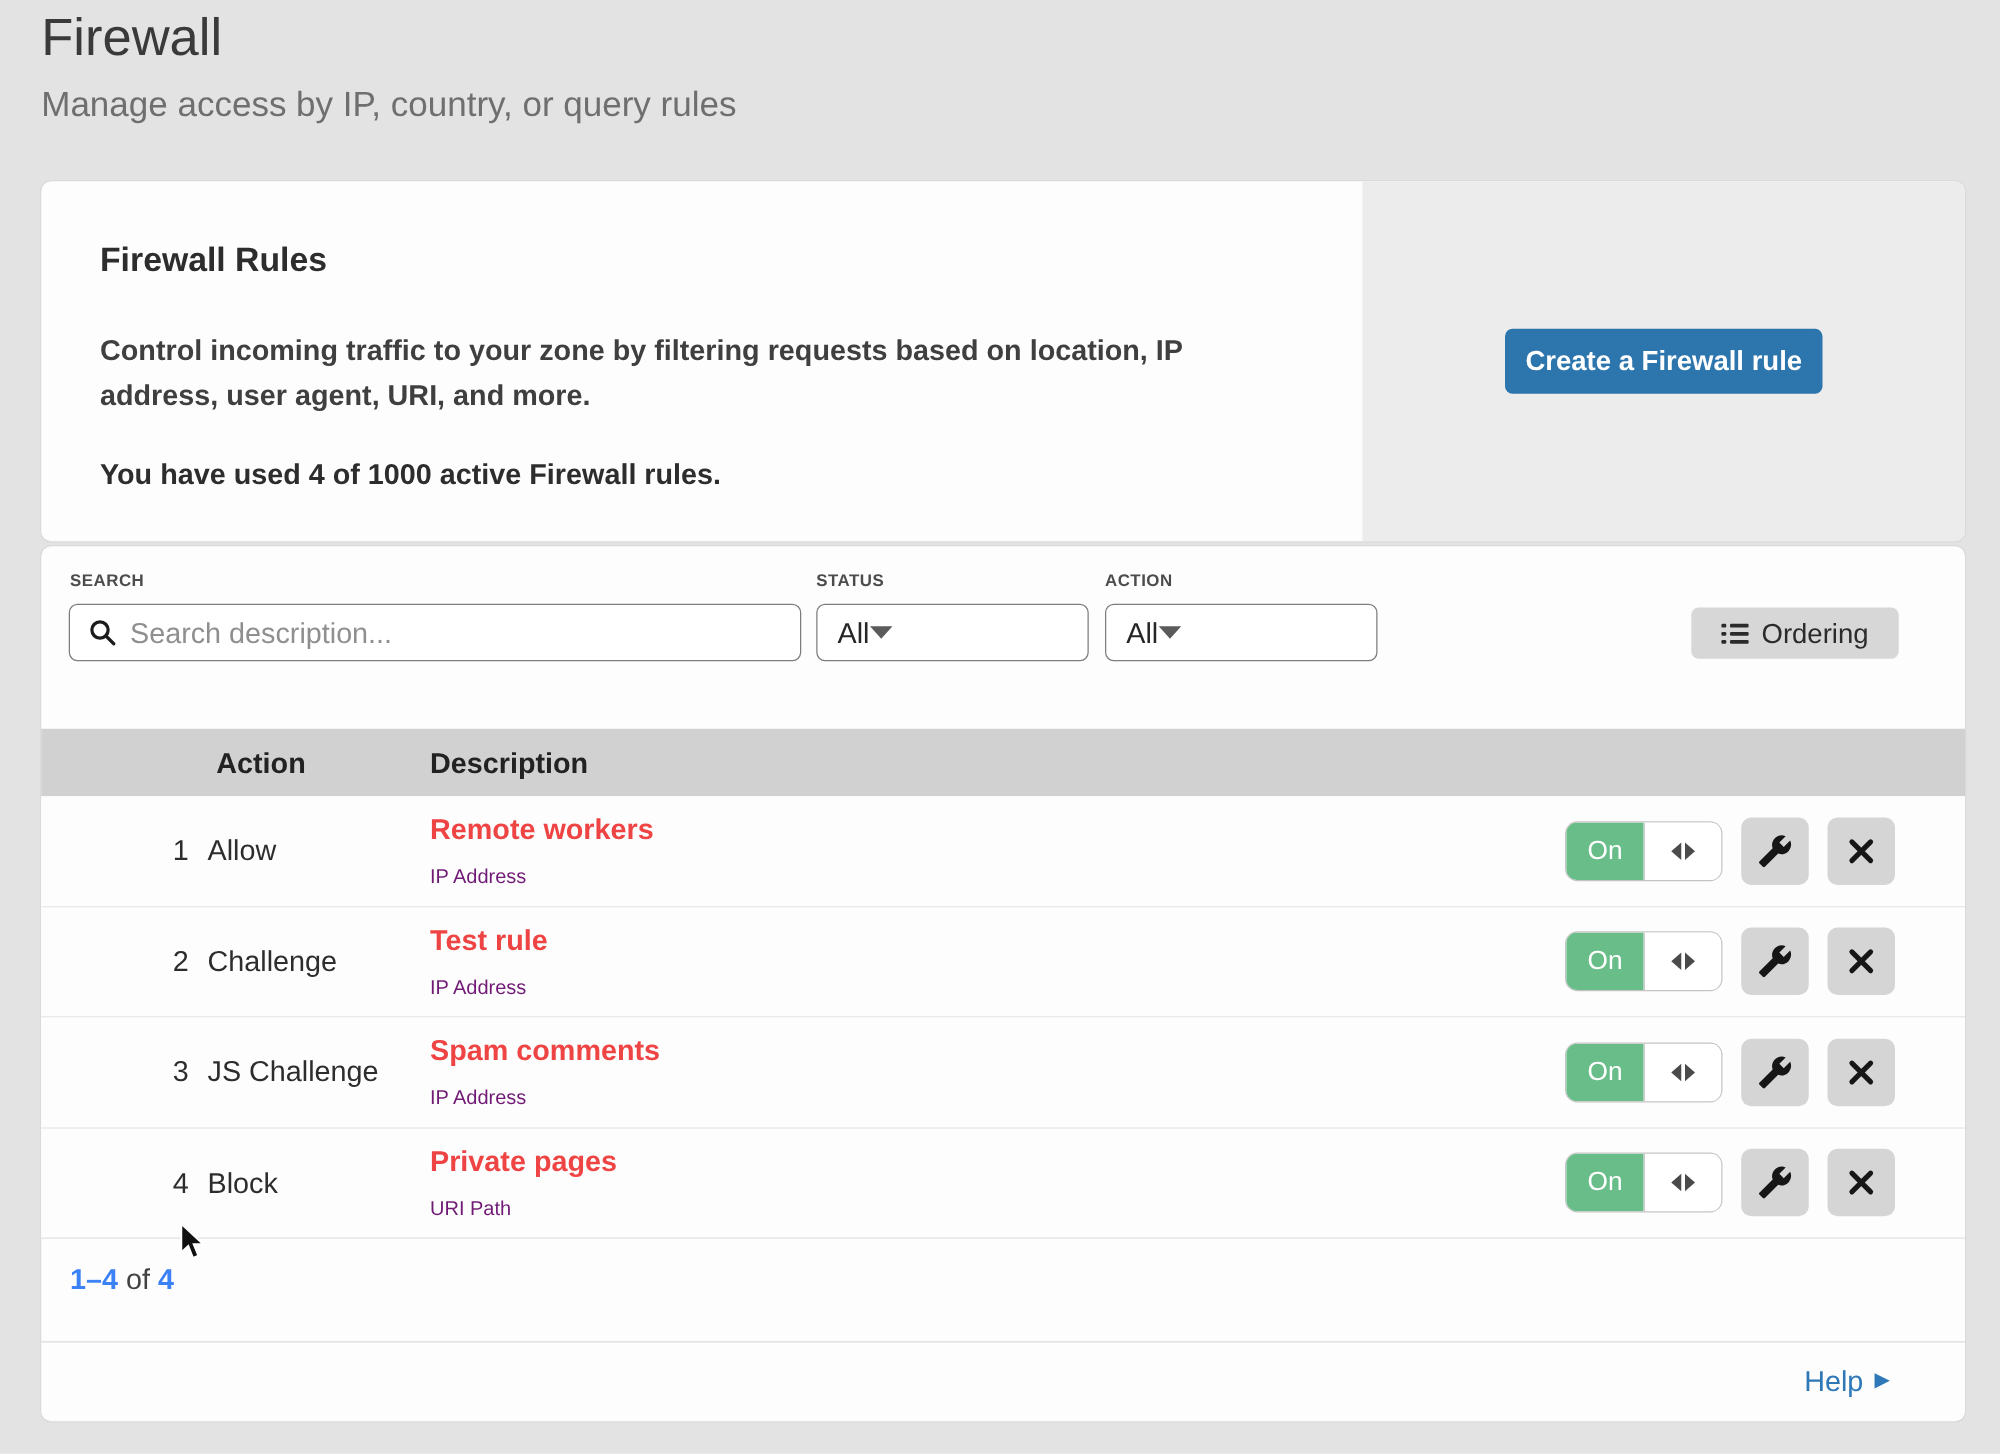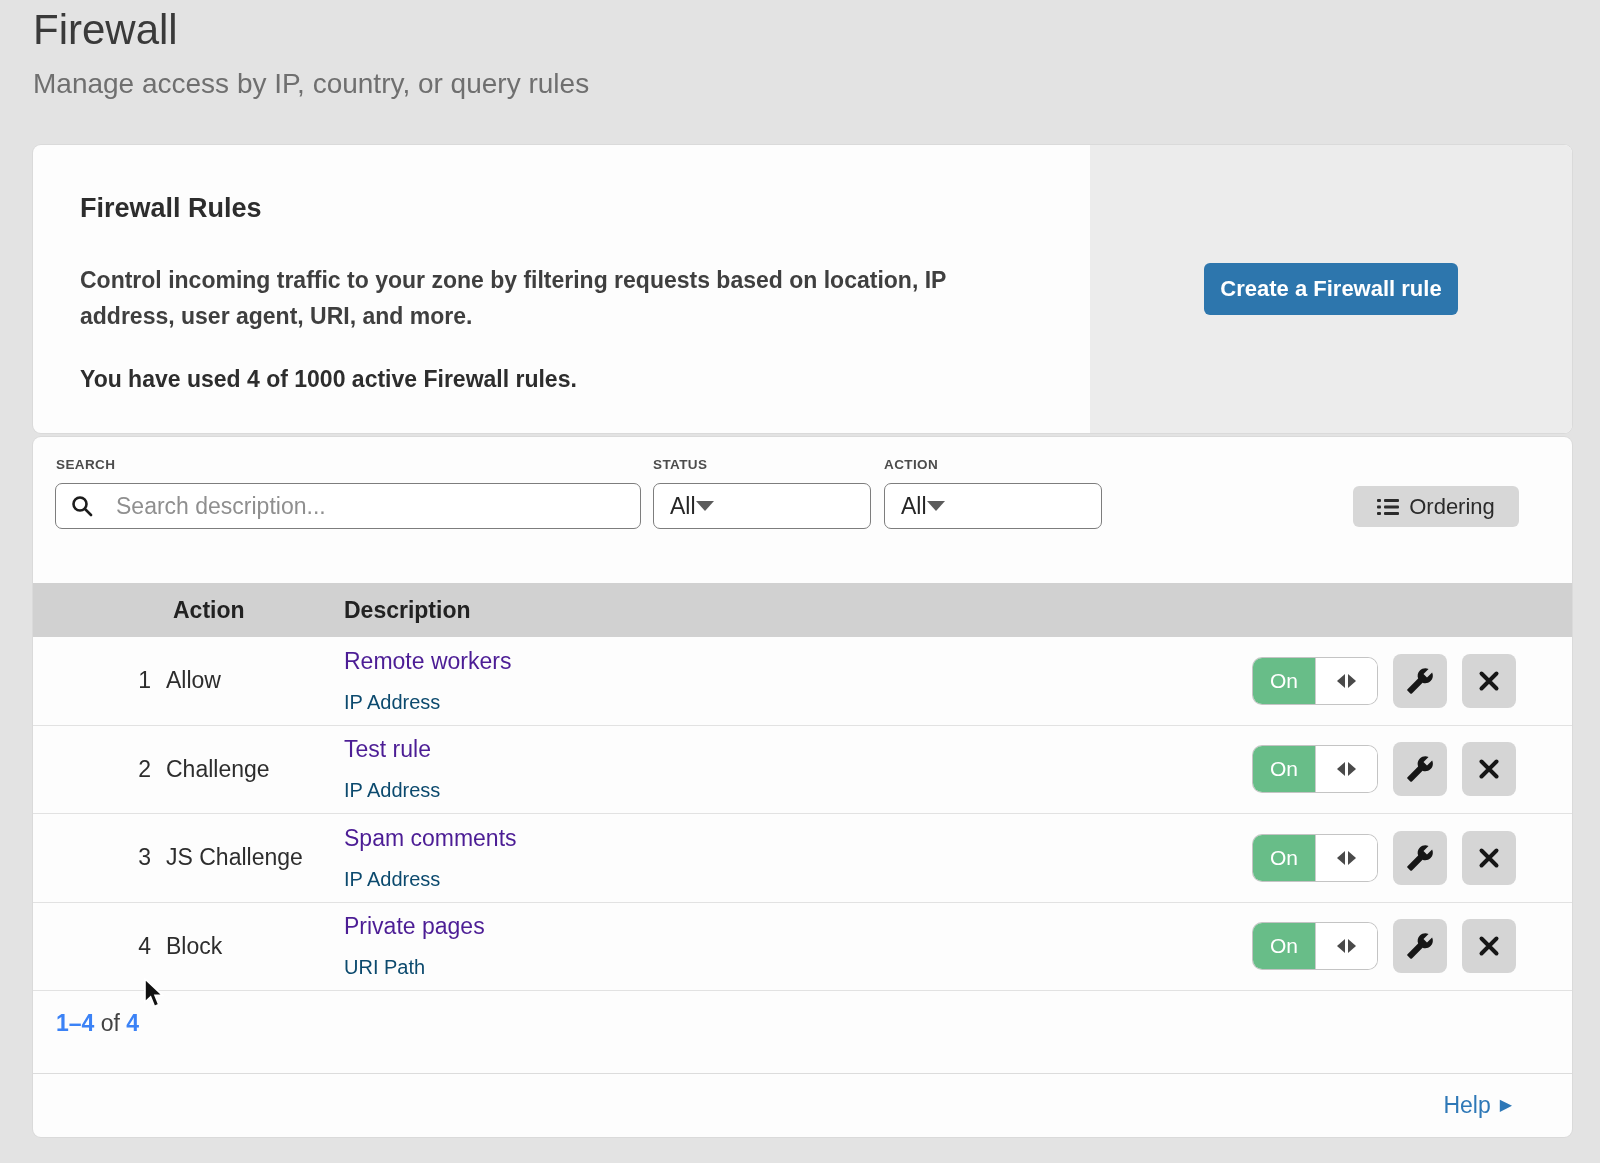--- a/index.html
+++ b/index.html
@@ -60,21 +60,21 @@
   .input-box {
     position:absolute; top:46px; height:46px;
     border:1.5px solid #7d7d7d; border-radius:7px; background:#ffffff;
     display:flex; align-items:center;
   }
   .search-wrap { left:22px; width:586px; padding:0 14px; }
   .search-wrap svg { flex:0 0 auto; }
   .search-wrap input {
     border:none; outline:none; background:transparent;
     font-family:"Liberation Sans", sans-serif;
-    font-size:23px; color:#15803d; margin-left:22px; width:100%;
+    font-size:23px; color:#15803d; margin-left:10px; width:100%;
   }
   .search-wrap input::placeholder { color:#8f8f8f; }
   .select-box { padding:0 14px 0 16px; justify-content:flex-start; cursor:pointer; }
   .sel-status { left:620px; width:218px; }
   .sel-action { left:851px; width:218px; }
   .select-value { font-size:23px; color:#262626; }
   .caret-down {
     width:0; height:0;
     border-left:9px solid transparent; border-right:9px solid transparent;
     border-top:10px solid #5b5b5b;
@@ -98,22 +98,22 @@
   .row {
     height:88.5px; display:flex; align-items:center;
     border-bottom:1px solid #e2e2e2; background:#fdfdfd;
     position:relative;
   }
   .cell-num {
     width:133px; text-align:right; padding-right:15px;
     font-size:23px; color:#2d2d2d;
   }
   .cell-action { width:178px; font-size:23px; color:#2d2d2d; }
-  .cell-desc .desc-title { font-size:23px; color:#4c1d95; }
-  .cell-desc .desc-sub   { font-size:20px; color:#0c4a6e; margin-top:16px; }
+  .cell-desc .desc-title { font-size:23px; color:#ef4444;font-weight:bold; }
+  .cell-desc .desc-sub   { font-size:16px; color:#701a75; margin-top:16px; }
   .controls {
     position:absolute; right:56px; top:50%; transform:translateY(-50%);
     display:flex; align-items:center;
   }
   .toggle {
     width:124px; height:46px; border-radius:9px; overflow:hidden;
     display:flex; cursor:pointer;
     box-shadow:0 0 0 1px #c4c4c4;
   }
   .toggle-on {

